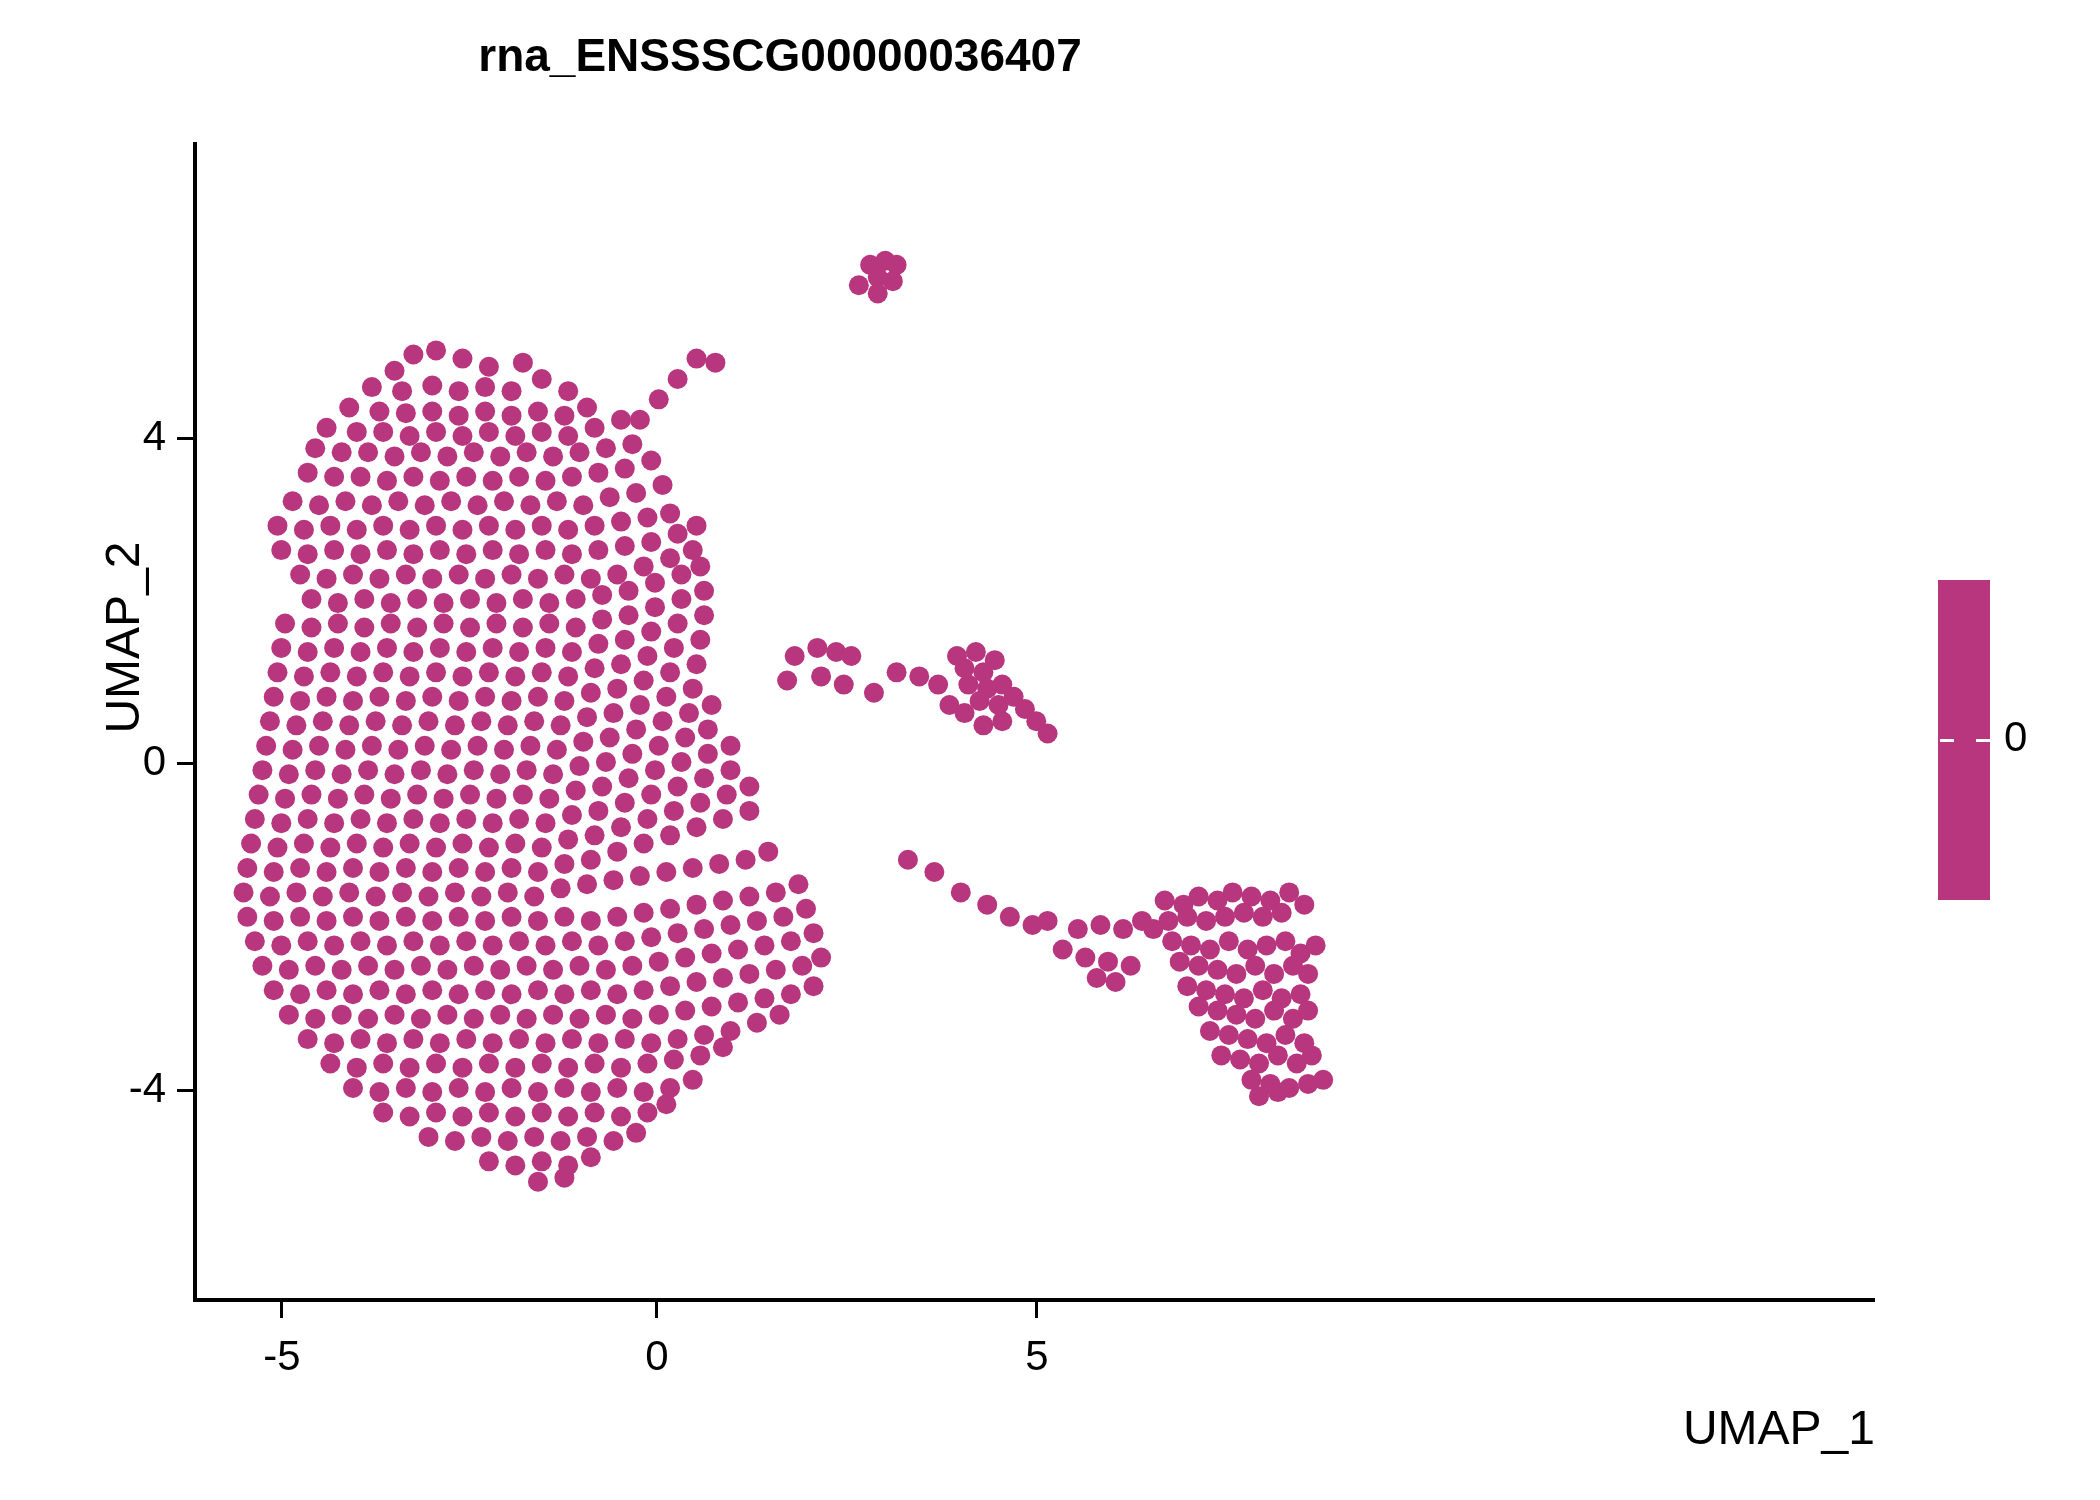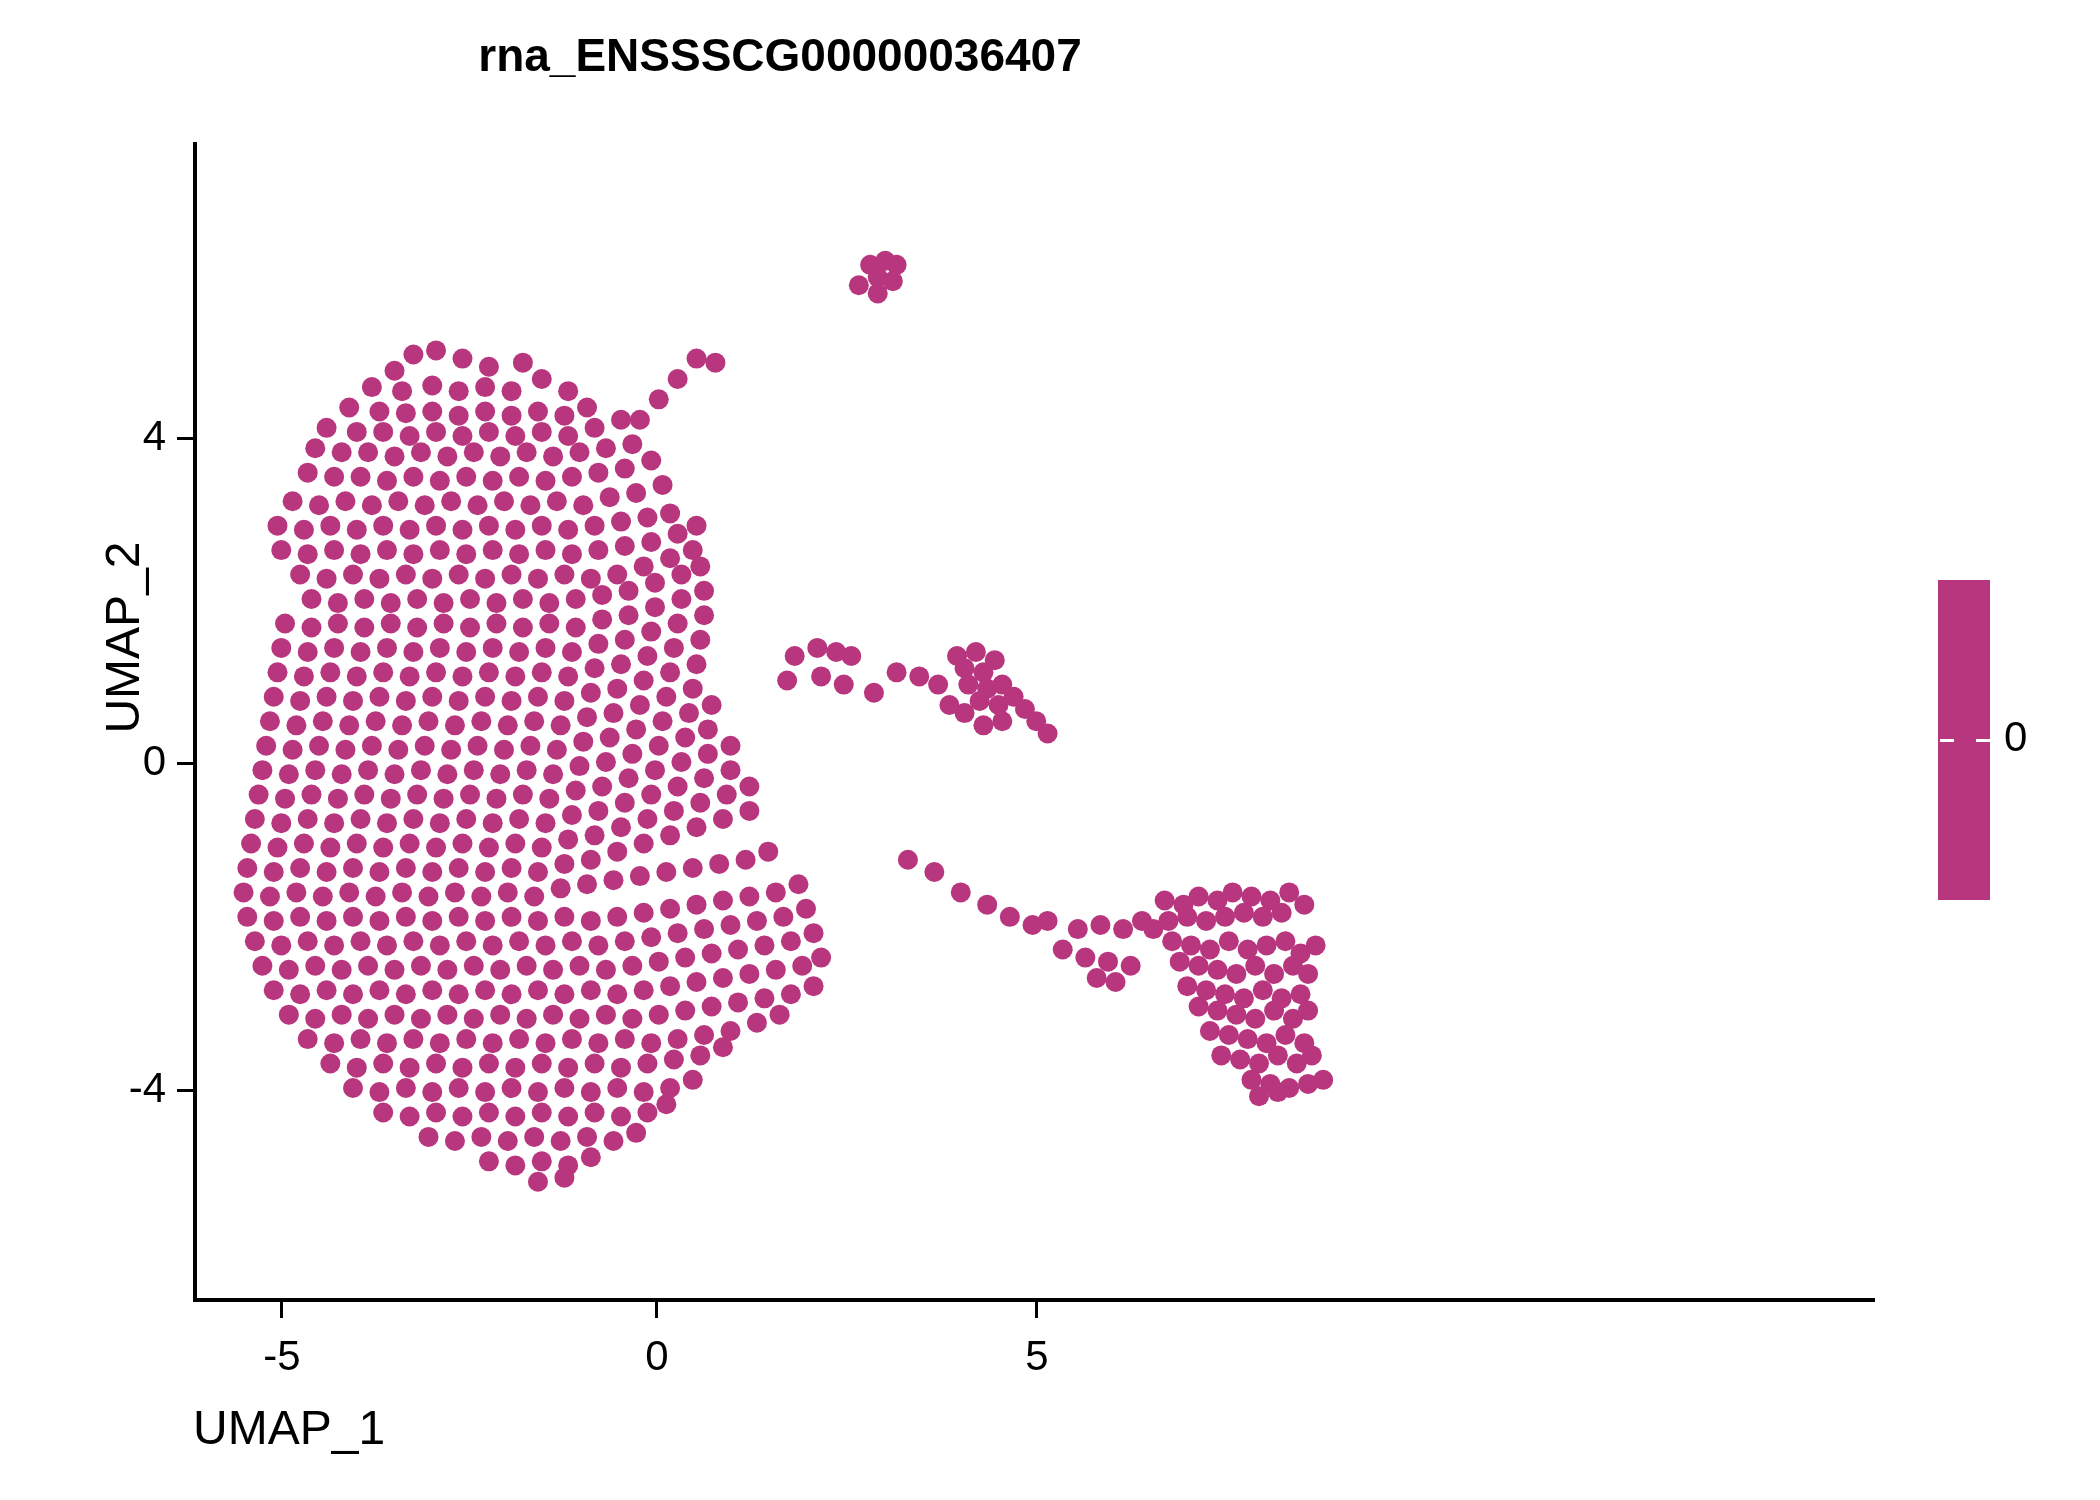--- a/index.html
+++ b/index.html
@@ -92,21 +92,21 @@
     color: #000000;
     transform: rotate(-90deg);
     transform-origin: center center;
     white-space: nowrap;
   }
   #xlab {
     position: absolute;
     left: 193px;
     top: 1400px;
     width: 1682px;
-    text-align: left;
+    text-align: right;
     font-size: 48px;
     color: #000000;
     white-space: nowrap;
   }
 
   
   #scatter-canvas {
     position: absolute;
     left: 0;
     top: 0;

